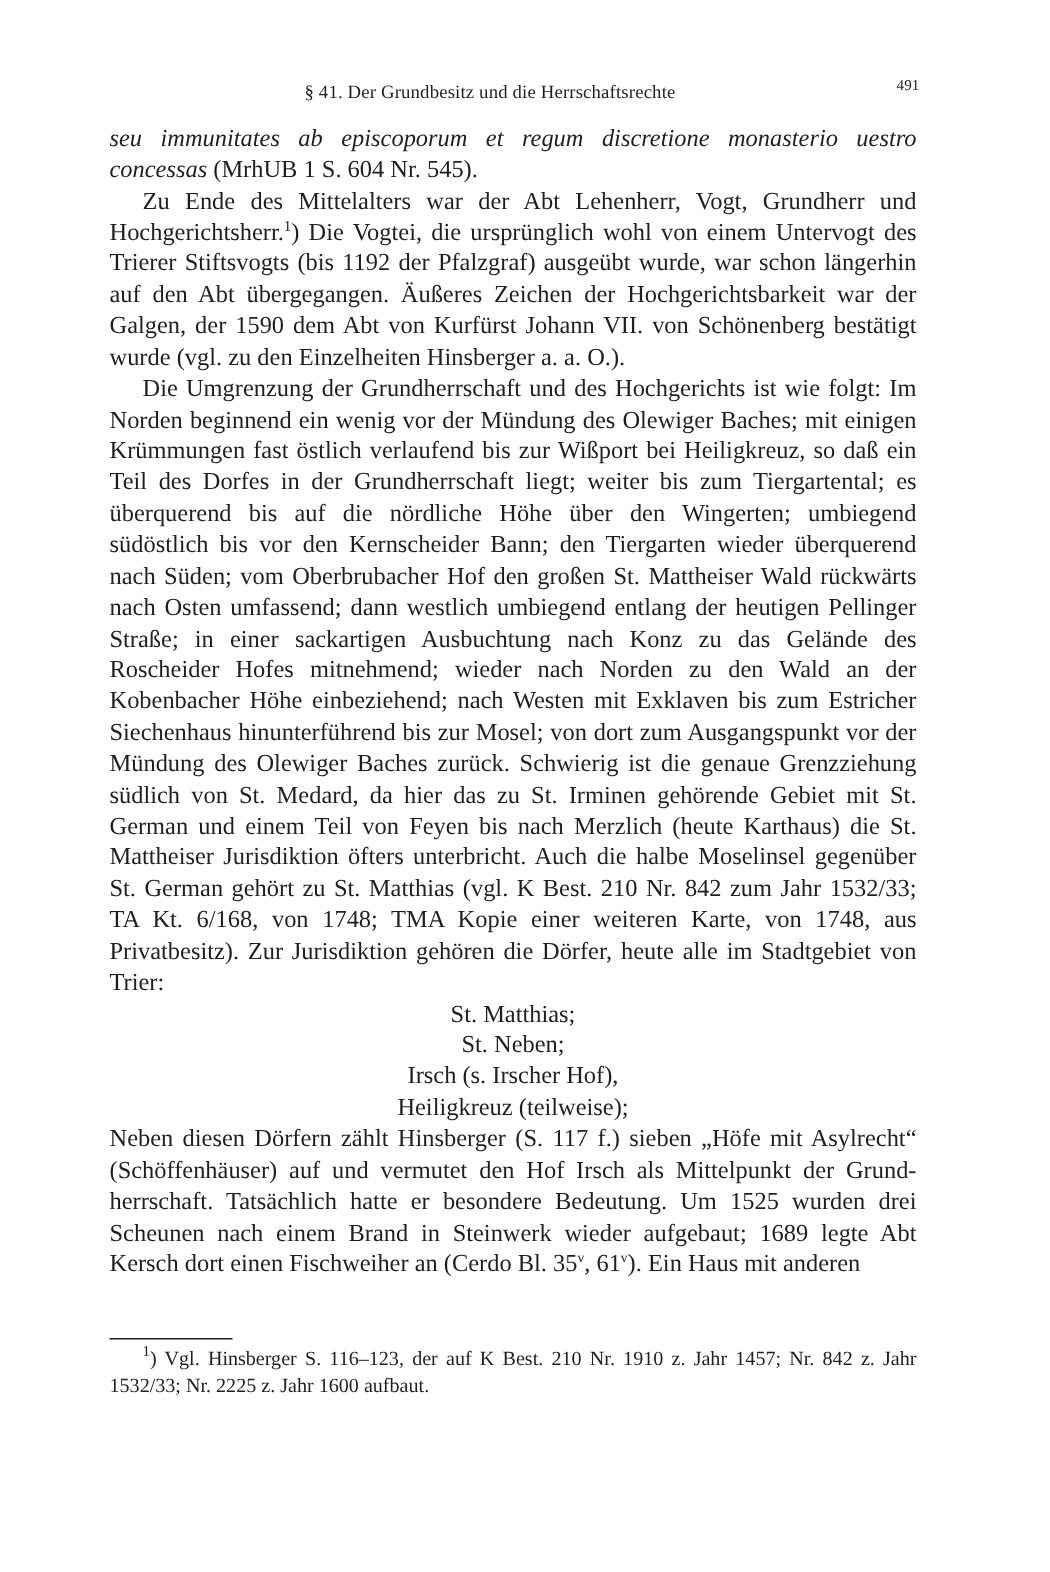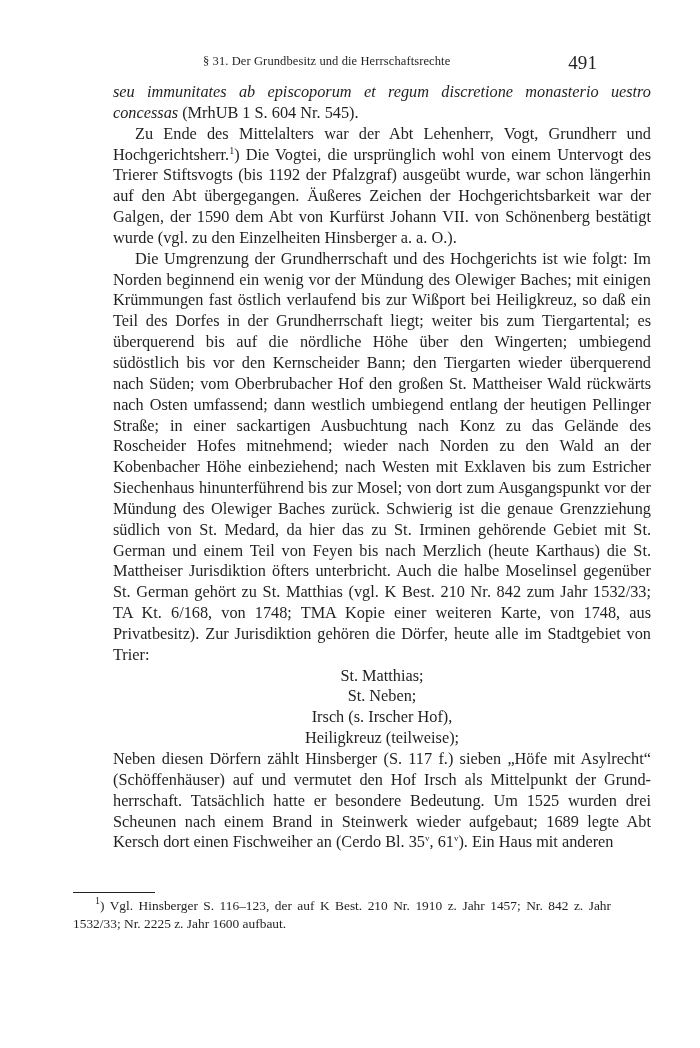--- a/index.html
+++ b/index.html
@@ -7,25 +7,25 @@
     .page {
       position: absolute; left: 0; top: 0; width: 700px; height: 1048px;
       font-family: "Liberation Serif", "DejaVu Serif", serif;
       color: #1f1f1f;
     }
     .running-head {
       position: absolute; top: 52px; left: 73px; width: 540px; height: 20px;
       font-size: 12.5px; letter-spacing: 0.1px;
     }
     .running-head .title { position: absolute; left: 130px; top: 2px; }
-    .running-head .folio { position: absolute; right: 16px; top: 0; font-size: 19px; }
+    .running-head .folio { position: absolute; right: 0; top: 0; font-size: 10px; }
     .body-text {
       position: absolute; top: 82px; left: 73px; width: 538px;
       font-size: 16.3px; line-height: 20.85px;
-      text-align: justify; hyphens: manual; margin-left: 40px;
+      text-align: justify; hyphens: manual;
     }
     .body-text p { margin: 0; }
     .indent { text-indent: 22px; }
     .line-block { text-align: center; }
     .line-block div { white-space: nowrap; }
     .it { font-style: italic; }
     sup.fn { font-size: 10px; vertical-align: 6px; line-height: 0; }
     sup.v { font-size: 9px; vertical-align: 6px; line-height: 0; }
     .fn-rule {
       position: absolute; left: 73px; top: 892px; width: 82px; height: 0;
@@ -36,21 +36,21 @@
       font-size: 13.4px; line-height: 18px; text-align: justify;
     }
     .footnotes p { margin: 0; text-indent: 22px; }
   </style>
 </head>
 <body>
 
 <div class="page">
 
   <div class="running-head">
-    <span class="title">§ 31. Der Grundbesitz und die Herrschaftsrechte</span>
+    <span class="title">§ 41. Der Grundbesitz und die Herrschaftsrechte</span>
     <span class="folio">491</span>
   </div>
 
   <div class="body-text">
     <p><span class="it">seu immunitates ab episcoporum et regum discretione monasterio uestro concessas</span><span> (MrhUB 1 S. 604 Nr. 545).</span></p>
 
     <p class="indent"><span>Zu Ende des Mittelalters war der Abt Lehenherr, Vogt, Grundherr und Hochgerichtsherr.</span><sup class="fn">1</sup><span>) Die Vogtei, die ursprünglich wohl von einem Untervogt des Trierer Stiftsvogts (bis 1192 der Pfalzgraf) ausgeübt wurde, war schon län­gerhin auf den Abt übergegangen. Äußeres Zeichen der Hochgerichtsbarkeit war der Galgen, der 1590 dem Abt von Kurfürst Johann VII. von Schönenberg bestätigt wurde (vgl. zu den Einzelheiten Hinsberger a. a. O.).</span></p>
 
     <p class="indent">Die Umgrenzung der Grundherrschaft und des Hochgerichts ist wie folgt: Im Norden beginnend ein wenig vor der Mündung des Olewiger Baches; mit einigen Krümmungen fast östlich verlaufend bis zur Wißport bei Heiligkreuz, so daß ein Teil des Dorfes in der Grundherrschaft liegt; weiter bis zum Tiergar­tental; es überquerend bis auf die nördliche Höhe über den Wingerten; umbie­gend südöstlich bis vor den Kernscheider Bann; den Tiergarten wieder überque­rend nach Süden; vom Oberbrubacher Hof den großen St. Mattheiser Wald rückwärts nach Osten umfassend; dann westlich umbiegend entlang der heuti­gen Pellinger Straße; in einer sackartigen Ausbuchtung nach Konz zu das Ge­lände des Roscheider Hofes mitnehmend; wieder nach Norden zu den Wald an der Kobenbacher Höhe einbeziehend; nach Westen mit Exklaven bis zum Estricher Siechenhaus hinunterführend bis zur Mosel; von dort zum Ausgangs­punkt vor der Mündung des Olewiger Baches zurück. Schwierig ist die genaue Grenzziehung südlich von St. Medard, da hier das zu St. Irminen gehörende Gebiet mit St. German und einem Teil von Feyen bis nach Merzlich (heute Karthaus) die St. Mattheiser Jurisdiktion öfters unterbricht. Auch die halbe Mo­selinsel gegenüber St. German gehört zu St. Matthias (vgl. K Best. 210 Nr. 842 zum Jahr 1532/33; TA Kt. 6/168, von 1748; TMA Kopie einer weiteren Karte, von 1748, aus Privatbesitz). Zur Jurisdiktion gehören die Dörfer, heute alle im Stadtgebiet von Trier:</p>
 

